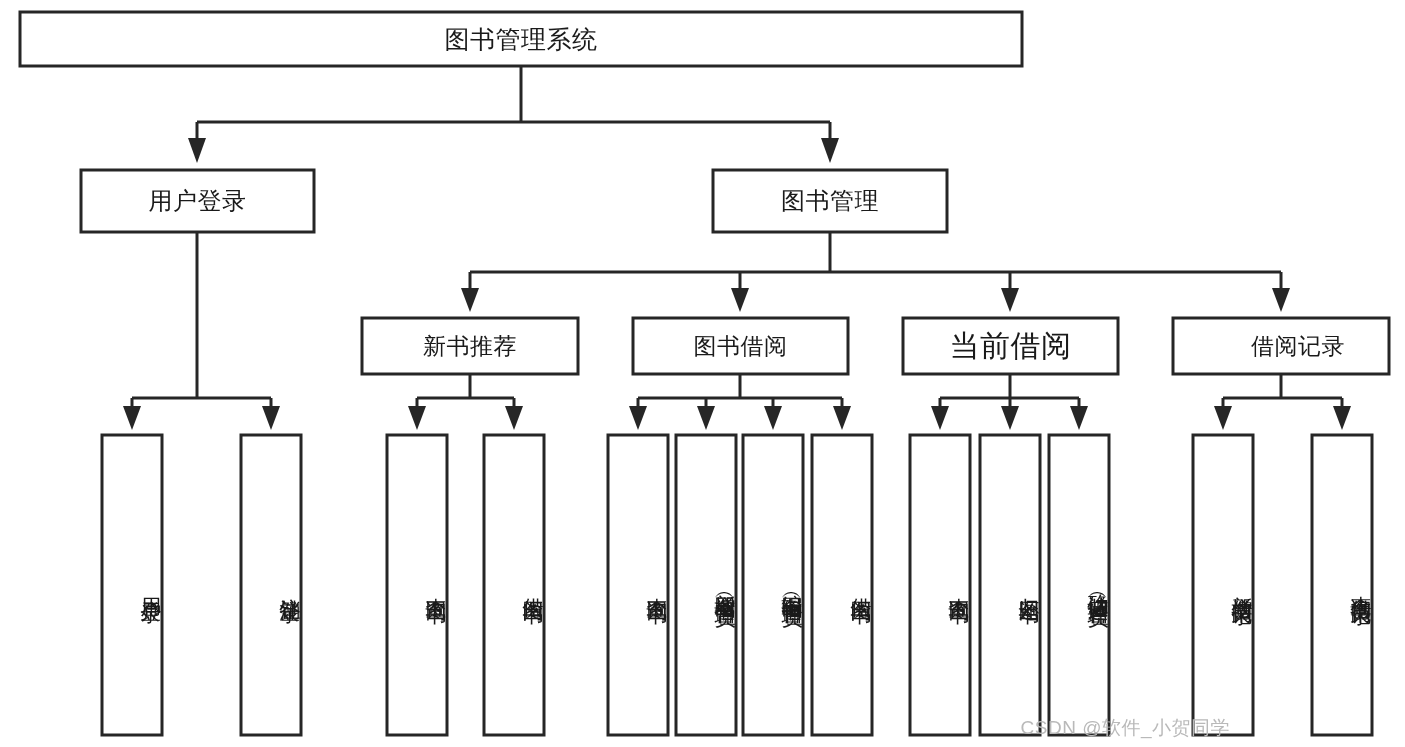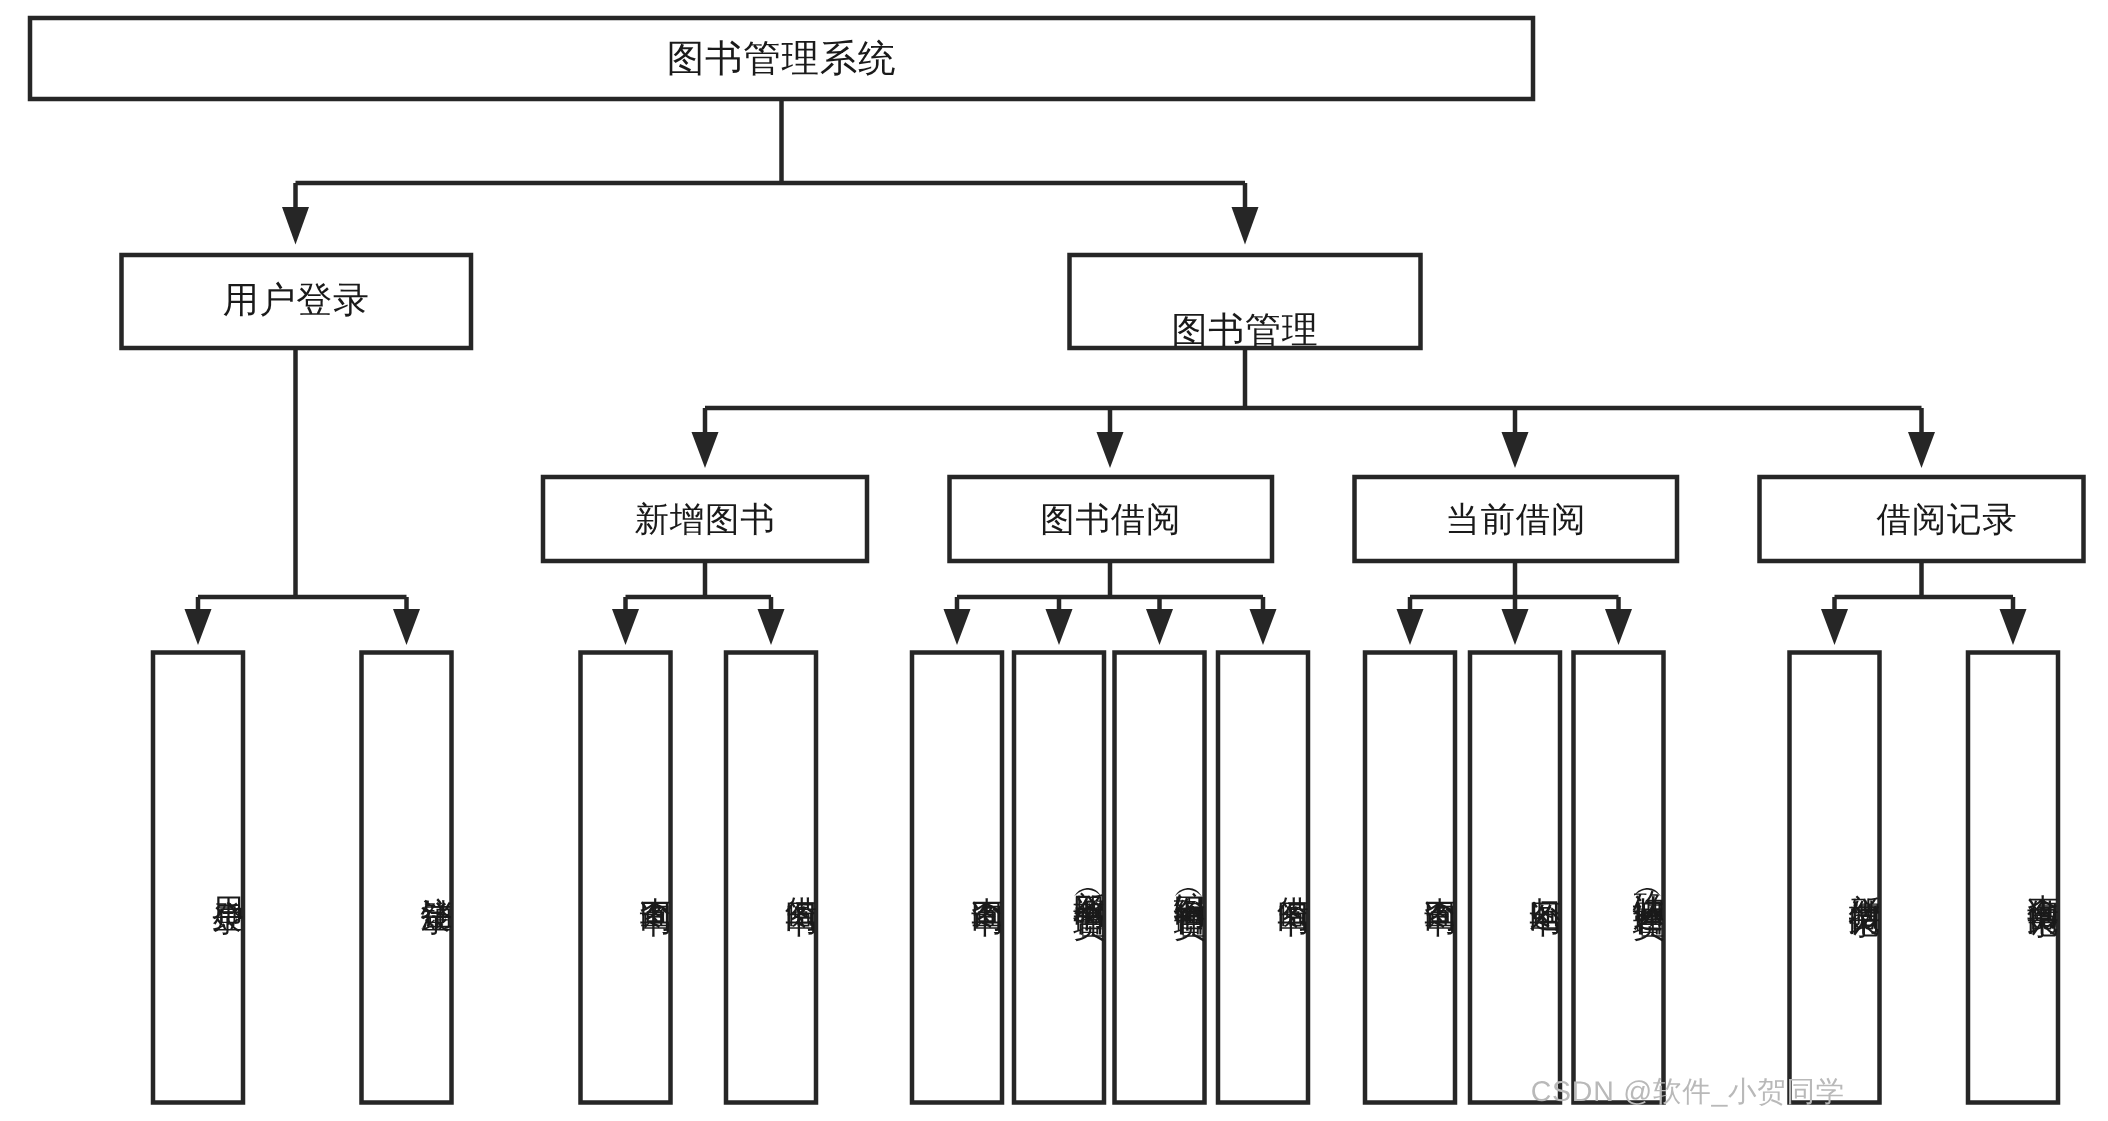--- a/index.html
+++ b/index.html
@@ -177,25 +177,25 @@
     <rect class="node-box" x="910" y="435" width="60" height="300"></rect>
     <rect class="node-box" x="980" y="435" width="60" height="300"></rect>
     <rect class="node-box" x="1049" y="435" width="60" height="300"></rect>
     <rect class="node-box" x="1193" y="435" width="60" height="300"></rect>
     <rect class="node-box" x="1312" y="435" width="60" height="300"></rect>
   </svg>
 
   <div class="node-label horizontal" style="left:20px; top:12px; width:1002px; height:54px; font-size:25px;">图书管理系统</div>
 
   <div class="node-label horizontal" style="left:81px; top:170px; width:233px; height:62px; font-size:24px;">用户登录</div>
-  <div class="node-label horizontal" style="left:713px; top:170px; width:234px; height:62px; font-size:24px;margin-top:20px;">图书管理</div>
-
-  <div class="node-label horizontal" style="left:362px; top:318px; width:216px; height:56px; font-size:23px;">新增图书</div>
+  <div class="node-label horizontal" style="left:713px; top:170px; width:234px; height:62px; font-size:24px;">图书管理</div>
+
+  <div class="node-label horizontal" style="left:362px; top:318px; width:216px; height:56px; font-size:23px;">新书推荐</div>
   <div class="node-label horizontal" style="left:633px; top:318px; width:215px; height:56px; font-size:23px;">图书借阅</div>
-  <div class="node-label horizontal" style="left:903px; top:318px; width:215px; height:56px; font-size:23px;">当前借阅</div>
+  <div class="node-label horizontal" style="left:903px; top:318px; width:215px; height:56px; font-size:30px;">当前借阅</div>
   <div class="node-label horizontal" style="left:1173px; top:318px; width:216px; height:56px; font-size:23px;padding-left:17px;">借阅记录</div>
 
   <div class="node-label vertical" style="left:102px; top:447px; width:60px; height:276px;">用户登录</div>
   <div class="node-label vertical" style="left:241px; top:447px; width:60px; height:276px;">注销登录</div>
   <div class="node-label vertical" style="left:387px; top:447px; width:60px; height:276px;">查询图书</div>
   <div class="node-label vertical" style="left:484px; top:447px; width:60px; height:276px;">借阅图书</div>
   <div class="node-label vertical" style="left:608px; top:447px; width:60px; height:276px;">查询图书</div>
   <div class="node-label vertical" style="left:676px; top:441px; width:60px; height:290px;">新增图书（管理员）</div>
   <div class="node-label vertical" style="left:743px; top:441px; width:60px; height:290px;">编辑图书（管理员）</div>
   <div class="node-label vertical" style="left:812px; top:447px; width:60px; height:276px;">借阅图书</div>

